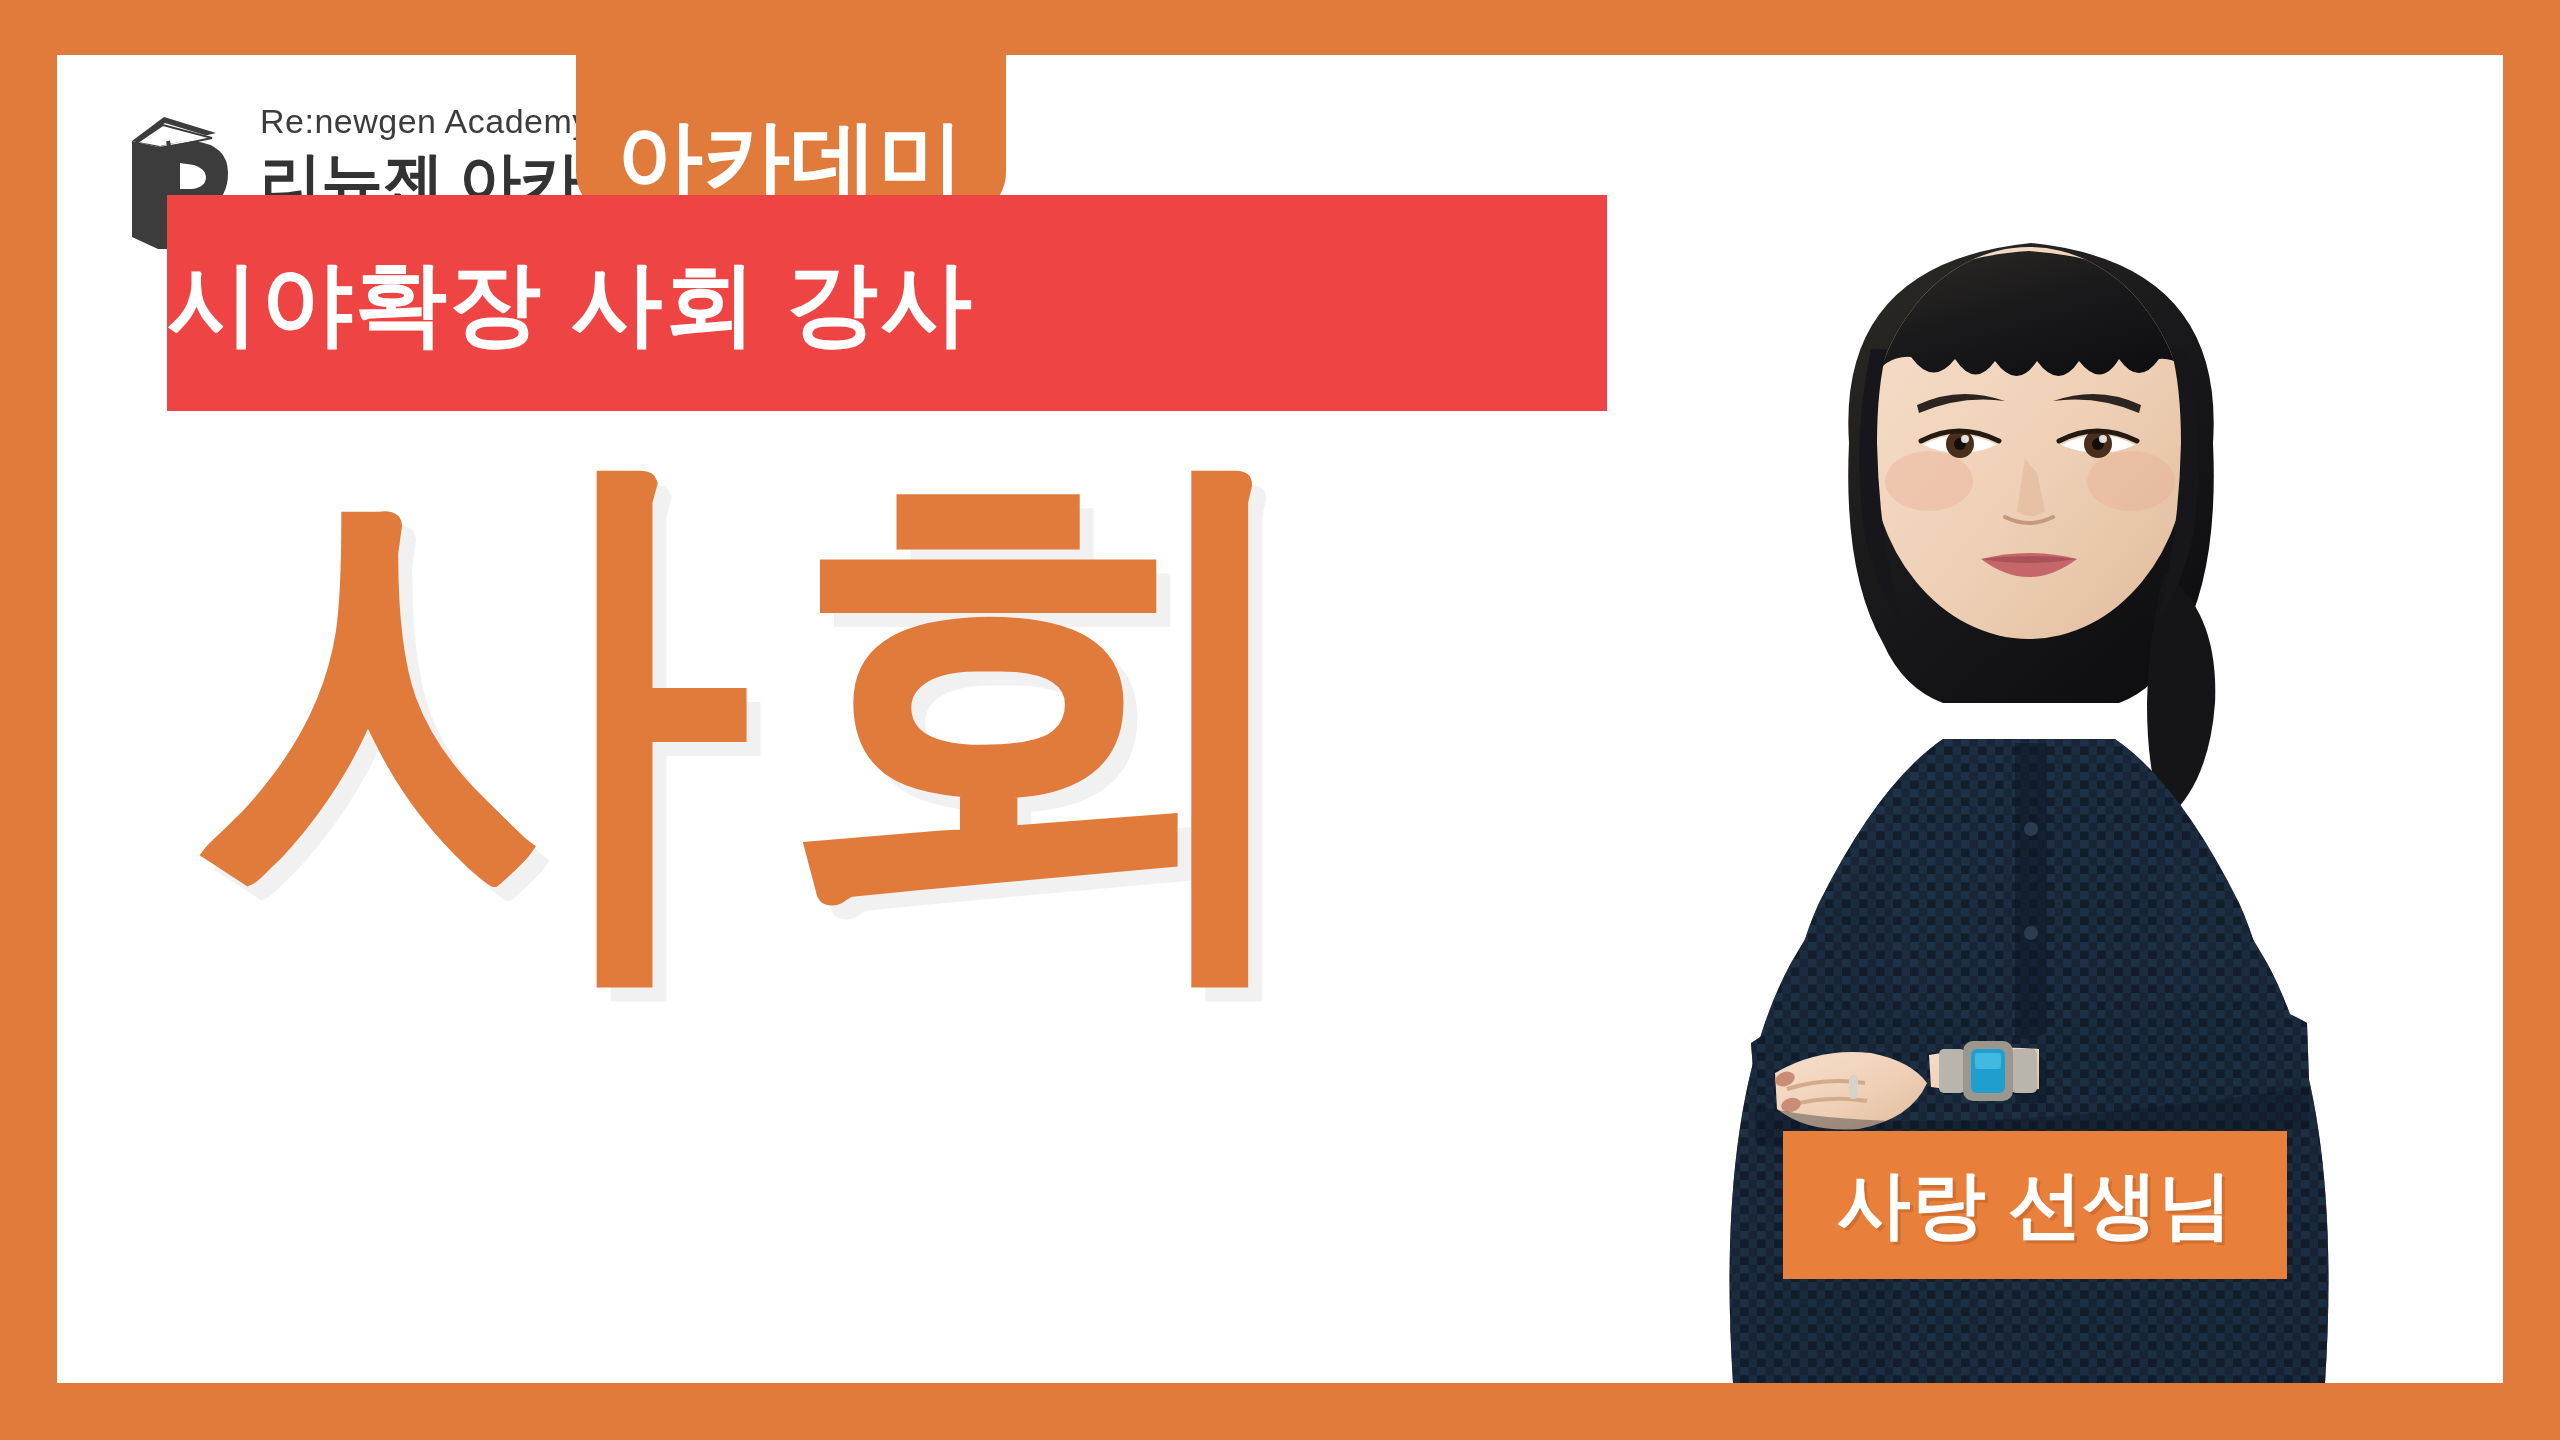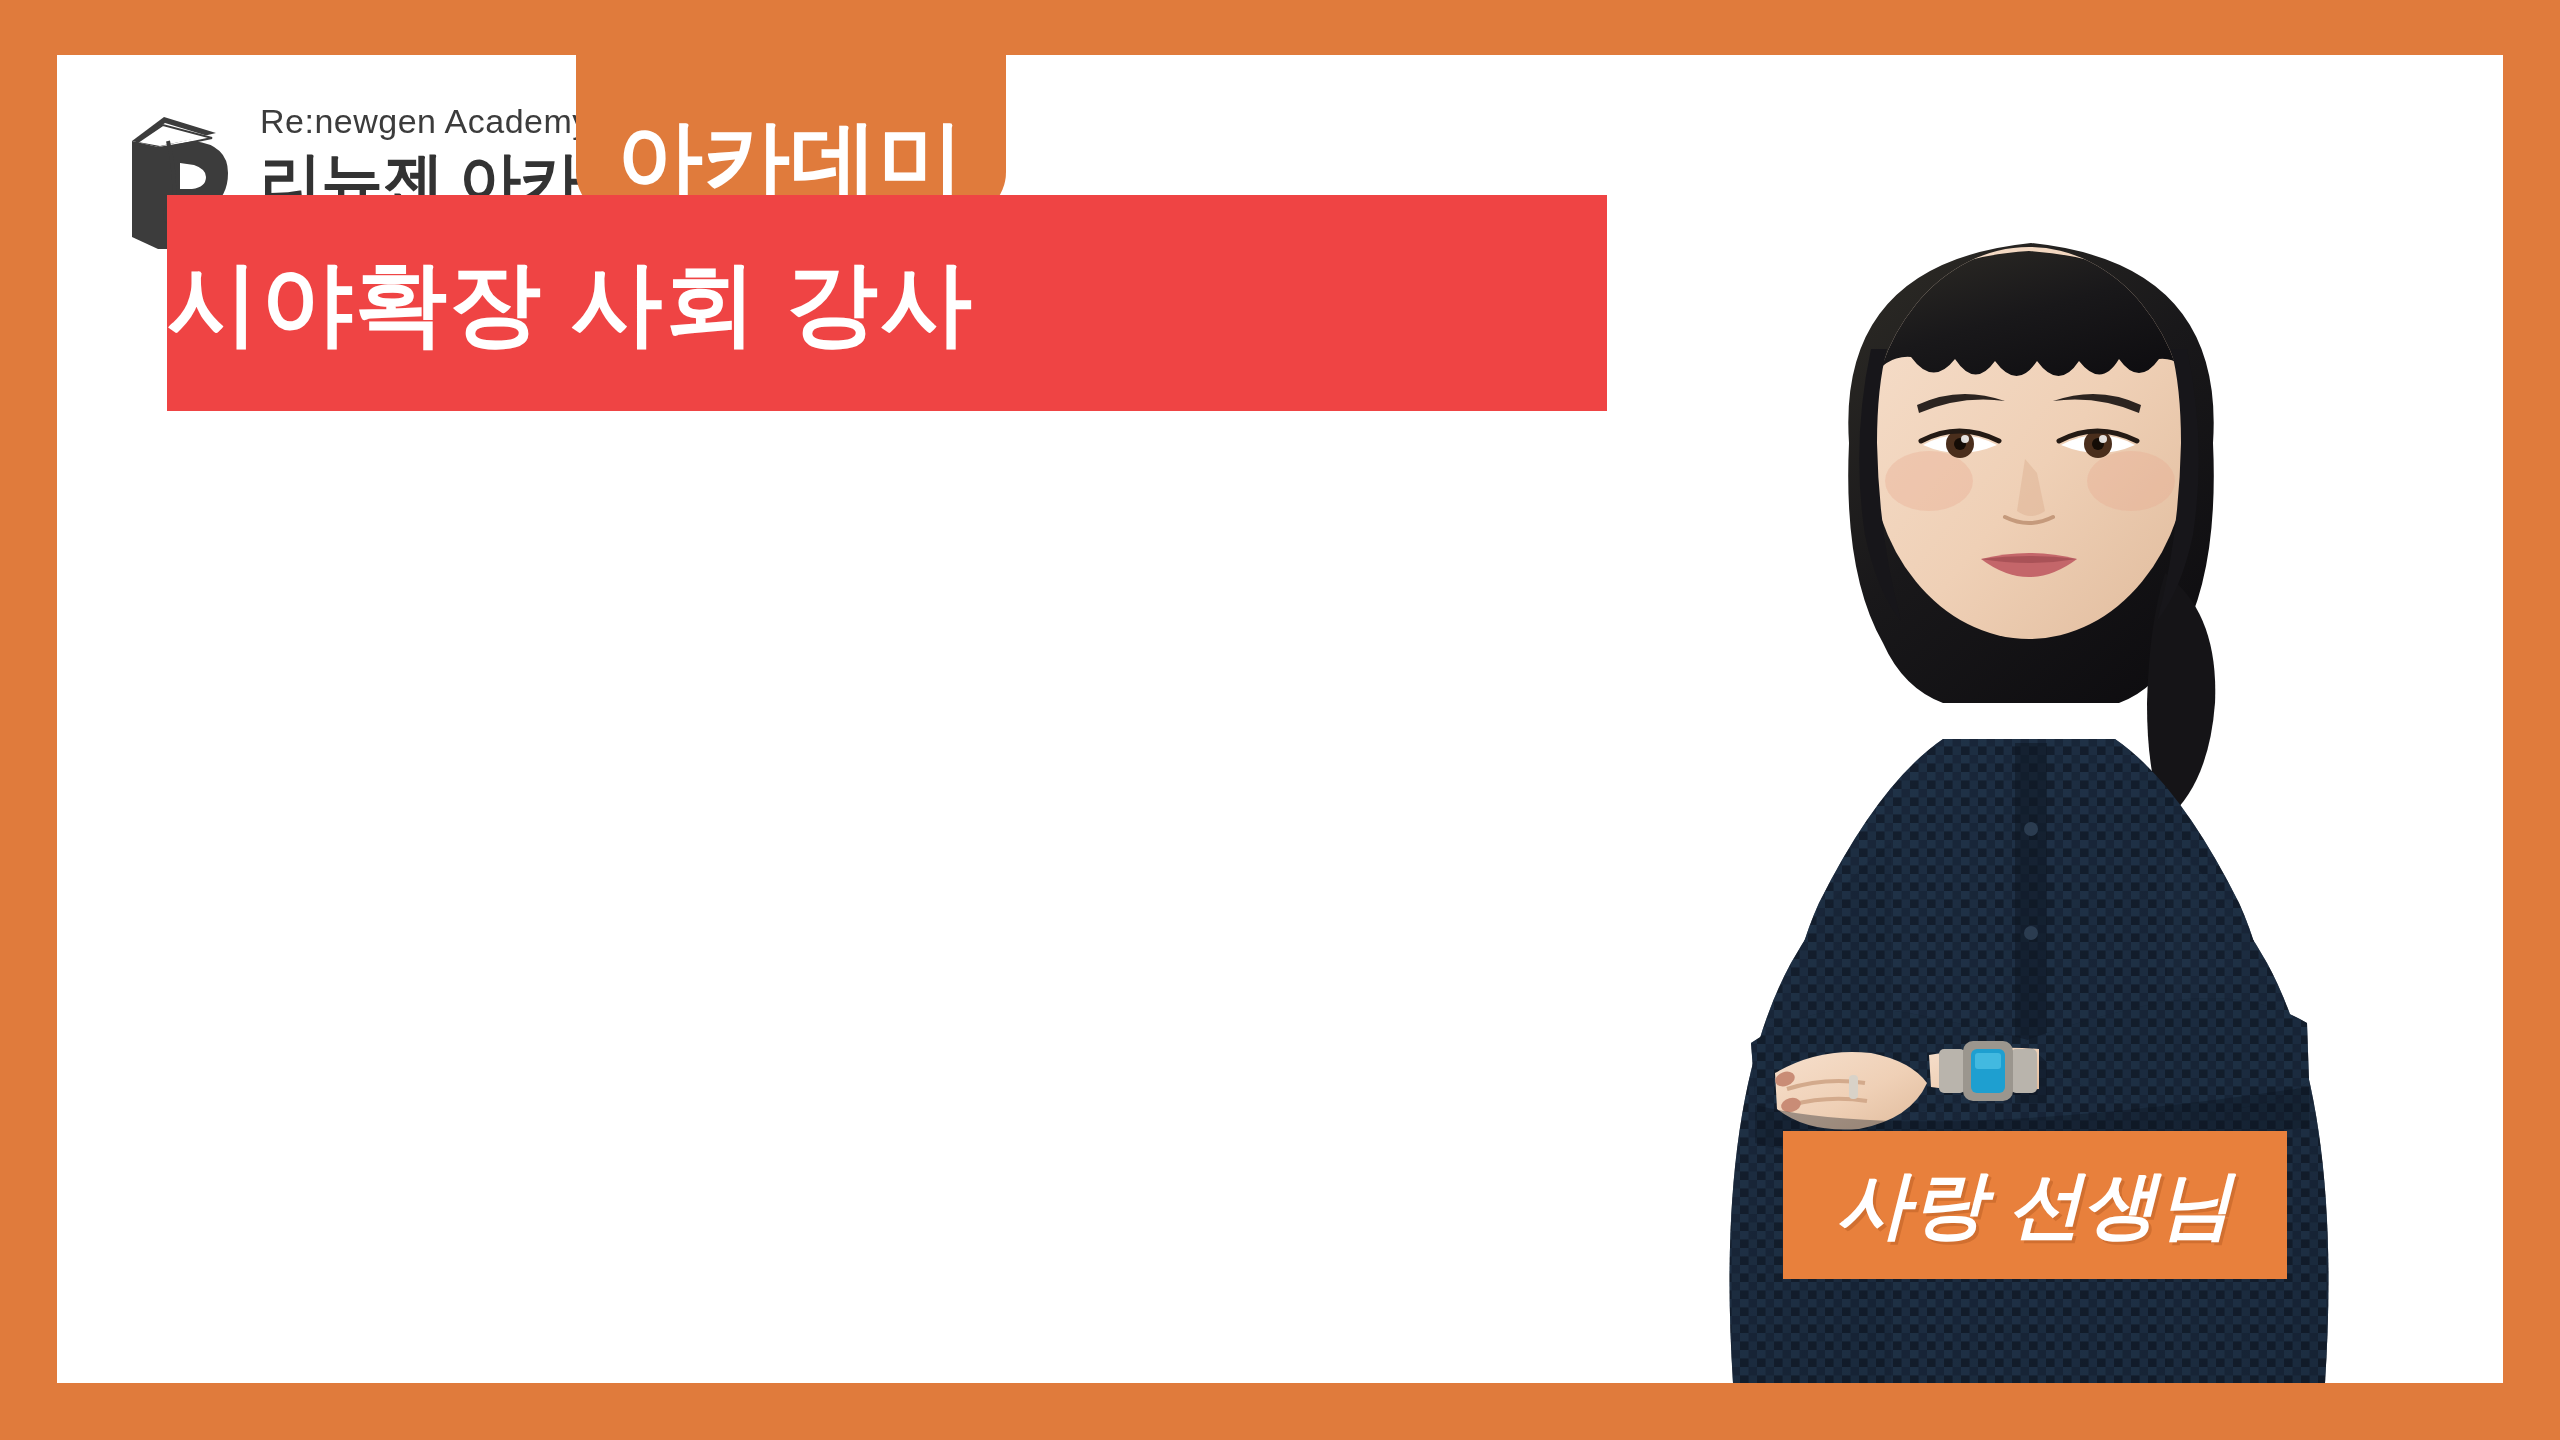--- a/index.html
+++ b/index.html
@@ -79,21 +79,21 @@
     position:absolute;
     right:-36px; bottom:0;
     width:1020px; height:1240px;
   }
   
   #name-plate {
     position:absolute;
     left:1726px; top:1076px;
     width:504px; height:148px;
     background:#E8803C;
-    display:flex; align-items:center; justify-content:center;font-style:italic;
+    display:flex; align-items:center; justify-content:center;
   }
   #name-label {
     color:#FFFFFF; font-size:74px; font-weight:800;
     letter-spacing:1px; line-height:1;
     text-shadow:3px 3px 0 rgba(140,60,10,0.25);
   }
 </style>
 </head>
 <body>
 
@@ -248,19 +248,20 @@
     </div>
 
     <div id="badge">
       <span id="badge-label">아카데미</span>
     </div>
 
     <div id="subtitle-bar">
       <span id="subtitle-label">시야확장 사회 강사</span>
     </div>
 
+    <div id="hero-title">사회</div>
 
     <div id="name-plate">
       <span id="name-label">사랑 선생님</span>
     </div>
 
   </div>
 </div>
 
 </body></html>

